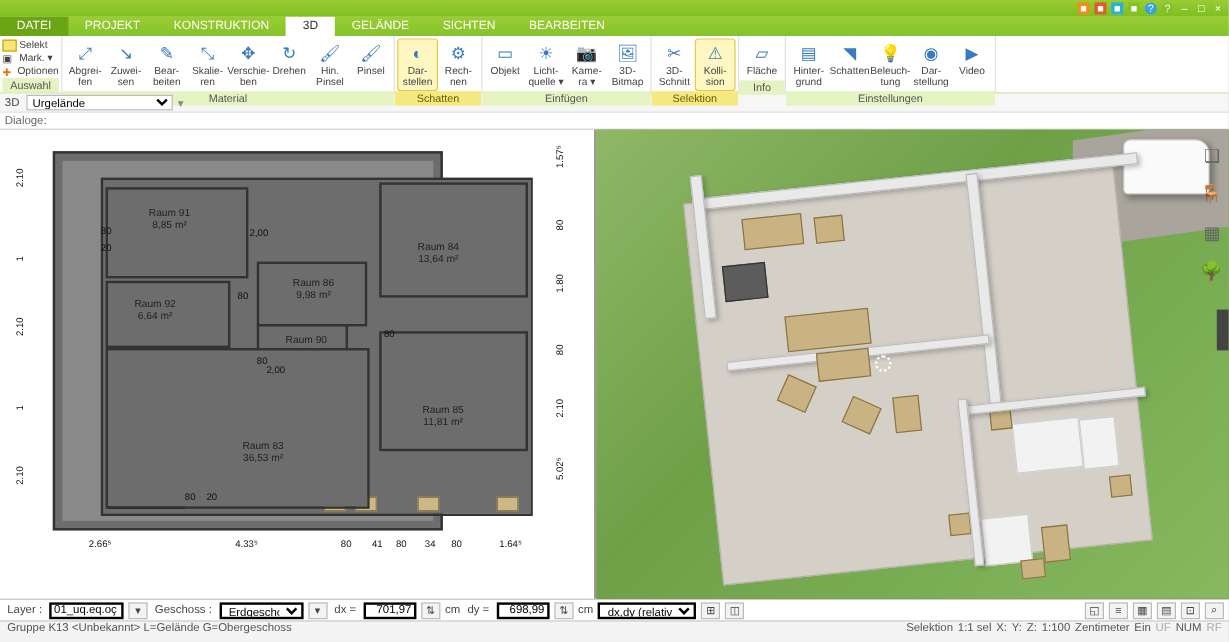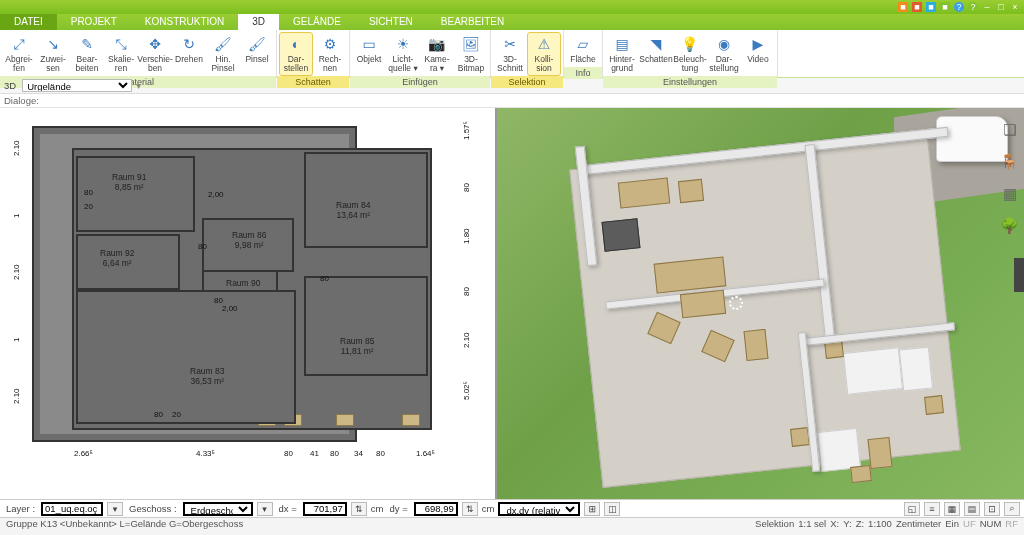--- a/index.html
+++ b/index.html
@@ -39,21 +39,21 @@
 
   .dialogbar { height:14px; background:#fff; border-bottom:1px solid #e5e5e5; padding:0 4px; font-size:9.5px; line-height:14px; color:#666; }
 
   
   .main { height: 391px; display:flex; background:#777; position:relative; }
   .view2d { flex:0 0 497px; background:#fff; position:relative; border-right:2px solid #999; overflow:hidden; }
   .view3d { flex:1; background:linear-gradient(#9cbf6b, #6da04a); position:relative; overflow:hidden; }
 
   
   .plancanvas { position:absolute; top:8px; left:8px; right:20px; bottom:32px; background:#fff; }
-  .plan { position:absolute; top:10px; left:24px; width:325px; height:316px; background:#6d6d6d; border:2px solid #333; }
+  .plan { position:absolute; top:10px; left:36px; width:325px; height:316px; background:#6d6d6d; border:2px solid #333; }
   .room { position:absolute; background:#6d6d6d; outline:2px solid #333; }
   .roomlbl { position:absolute; font-size:8.5px; color:#222; text-align:center; line-height:10px; white-space:nowrap; }
   .furn { position:absolute; background:#cbb884; border:1px solid #8f7b48; }
   .furn.green { background:rgba(120,220,80,0.35); border-color:#4fb020; }
   .furn.white { background:#eee; border-color:#aaa; }
   .furn.dark { background:#333; border-color:#111; }
   .selmark { position:absolute; width:14px; height:14px; background:#fff; border:2px solid #000; }
   .dimtxt { position:absolute; font-size:8px; color:#111; }
 
   
@@ -104,20 +104,35 @@
     <div class="tab first">DATEI</div>
     <div class="tab">PROJEKT</div>
     <div class="tab">KONSTRUKTION</div>
     <div class="tab active">3D</div>
     <div class="tab">GELÄNDE</div>
     <div class="tab">SICHTEN</div>
     <div class="tab">BEARBEITEN</div>
   </div>
 
 <div class="ribbon">
+  <div class="selgroup">
+    <div class="row">
+        <span class="ic" style="background:#f8e37a;border:1px solid #c9a800"></span>
+        <span>Selekt</span>
+      </div>
+    <div class="row">
+        <span class="ic">▣</span>
+        <span>Mark. ▾</span>
+      </div>
+    <div class="row">
+        <span class="ic" style="color:#e07a1e">✚</span>
+        <span>Optionen</span>
+      </div>
+    <div class="grouplabel" style="margin-top:auto">Auswahl</div>
+  </div>
   <div id="ribbon-groups" style="display:flex">
       <div class="group">
         <div class="btns">
           <div class="btn narrow">
             <span class="ic">⤢</span>
             <span>Abgrei-</span>
             <span>fen</span>
           </div>
           <div class="btn narrow">
             <span class="ic">↘</span>
@@ -250,21 +265,21 @@
             <span></span>
           </div>
         </div>
         <div class="grouplabel">Einstellungen</div>
       </div>
     </div>
 </div>
 
 <div class="subbar">
   <span class="lbl">3D</span>
-  <select style="width:110px"><option>Urgelände</option></select>
+  <select style="width:122px"><option>Urgelände</option></select>
   <span style="cursor:pointer;color:#888">▾</span>
 </div>
 
 <div class="dialogbar">
   <span>Dialoge:</span>
 </div>
 
 <div class="main">
 
   <div class="view2d">

